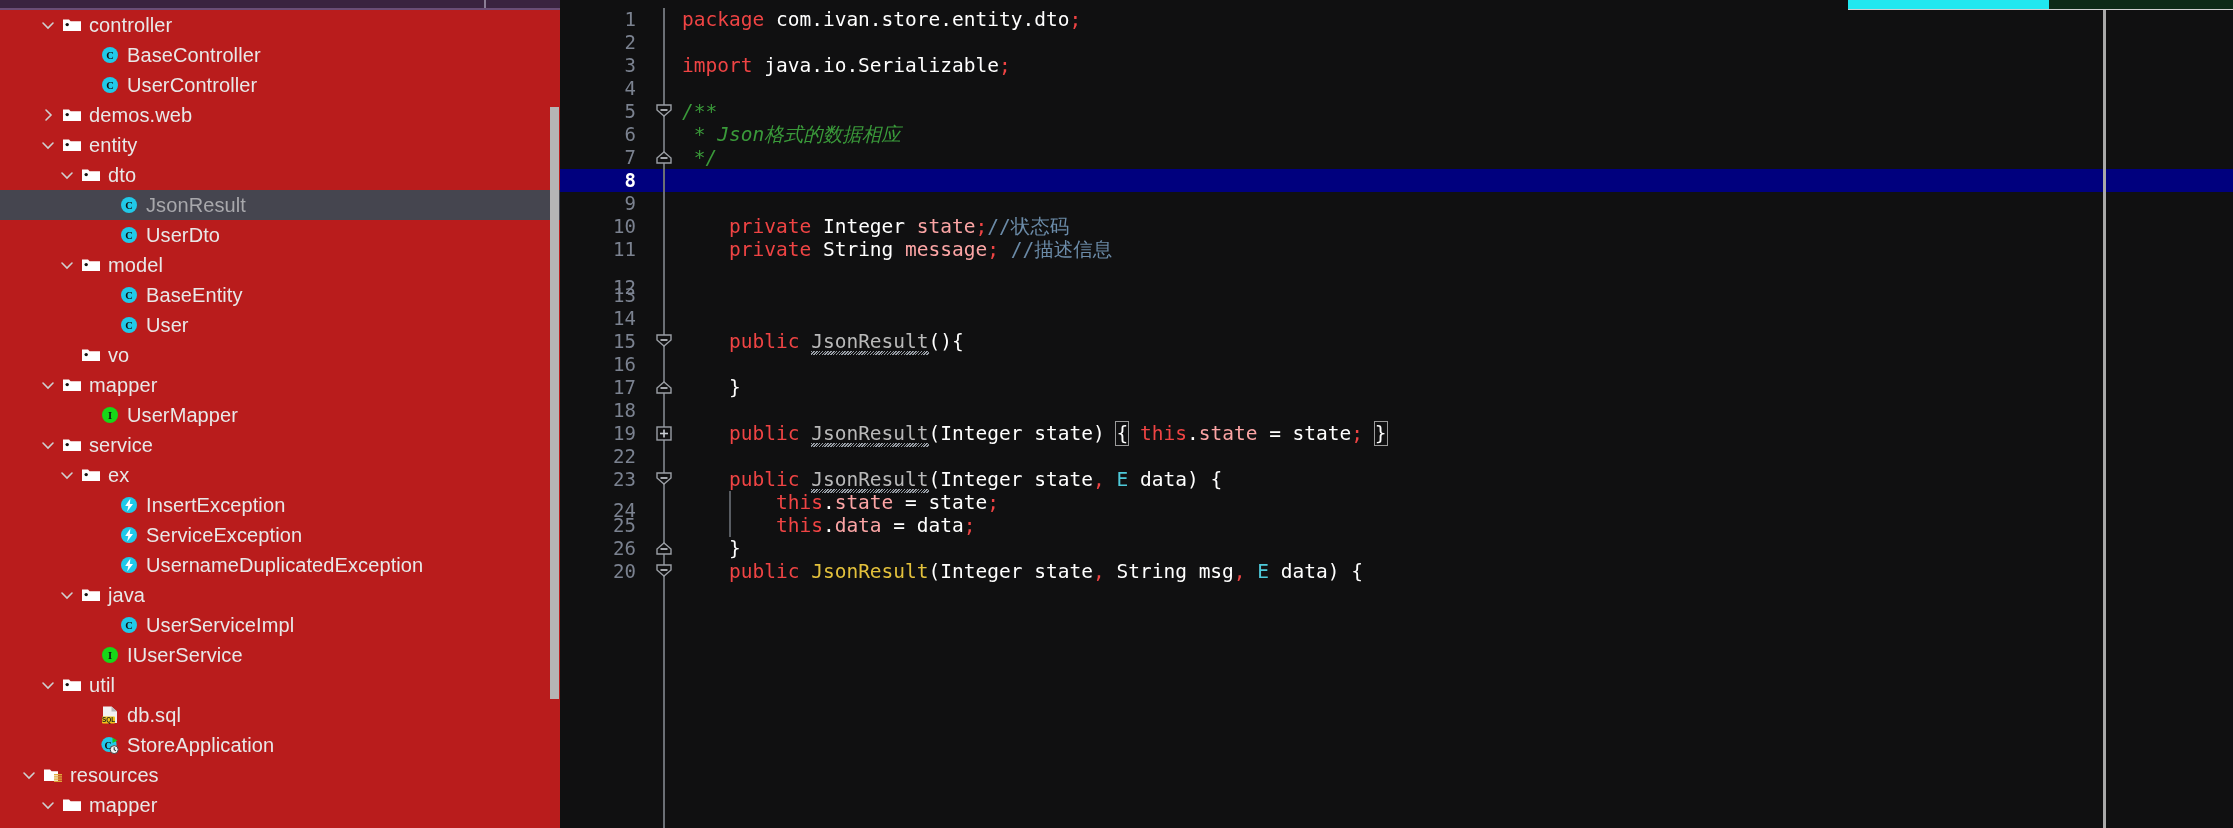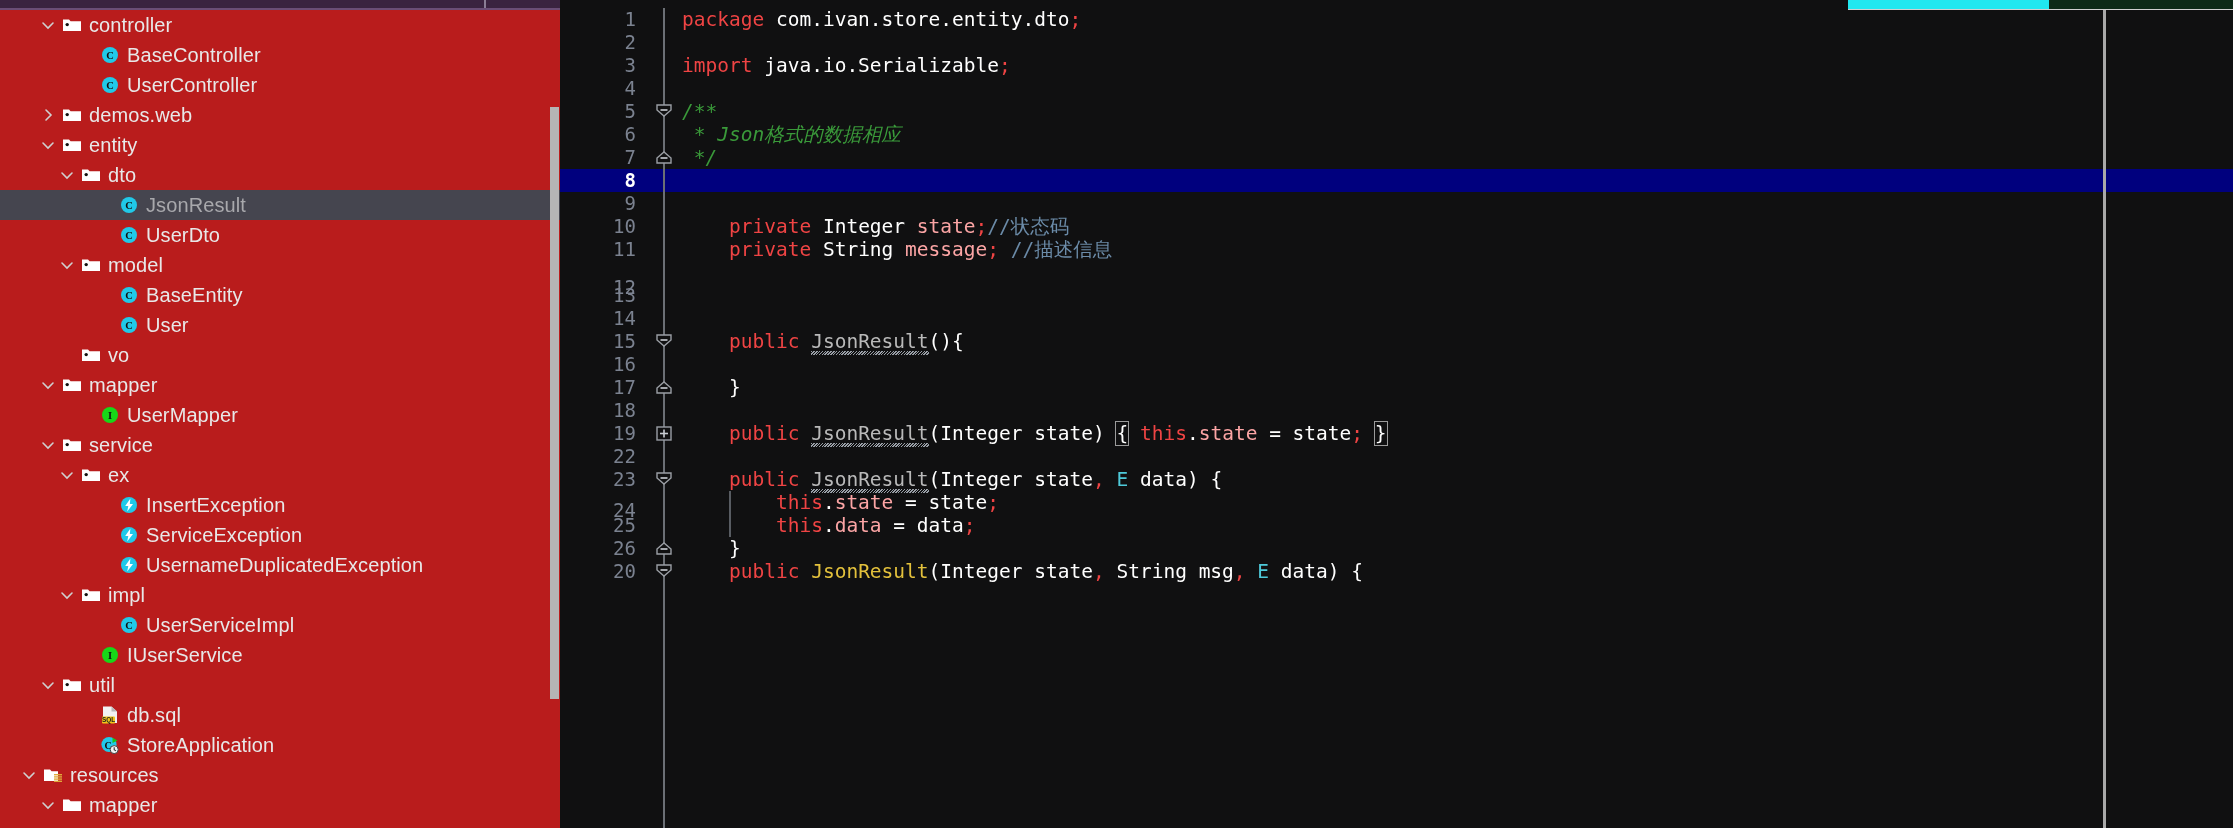--- a/index.html
+++ b/index.html
@@ -350,21 +350,21 @@
             <svg width="16" height="16" viewBox="0 0 16 16">
               <path d="M3 6l5 5 5-5" stroke="#d0d0d0" stroke-width="1.6" fill="none" stroke-linecap="round"></path>
             </svg>
           </div>
           <div class="icon">
             <svg width="20" height="20" viewBox="0 0 20 20">
               <path d="M1 4.5h6l1.6 1.8H19V16H1z" fill="#ffffff"></path>
               <circle cx="5.2" cy="9.6" r="1.7" fill="#111"></circle>
             </svg>
           </div>
-          <span class="label">impl</span>
+          <span class="label">java</span>
         </div>
         <div class="row">
           <div style="flex: 0 0 94px; width: 94px;"></div>
           <div class="twisty"></div>
           <div class="icon">
             <svg width="20" height="20" viewBox="0 0 20 20">
               <circle cx="10" cy="10" r="8" fill="#20c9e8"></circle>
               <text x="10" y="14.2" font-size="10.5" font-family="Liberation Serif, serif" font-weight="bold" text-anchor="middle" fill="#111">C</text>
             </svg>
           </div>

